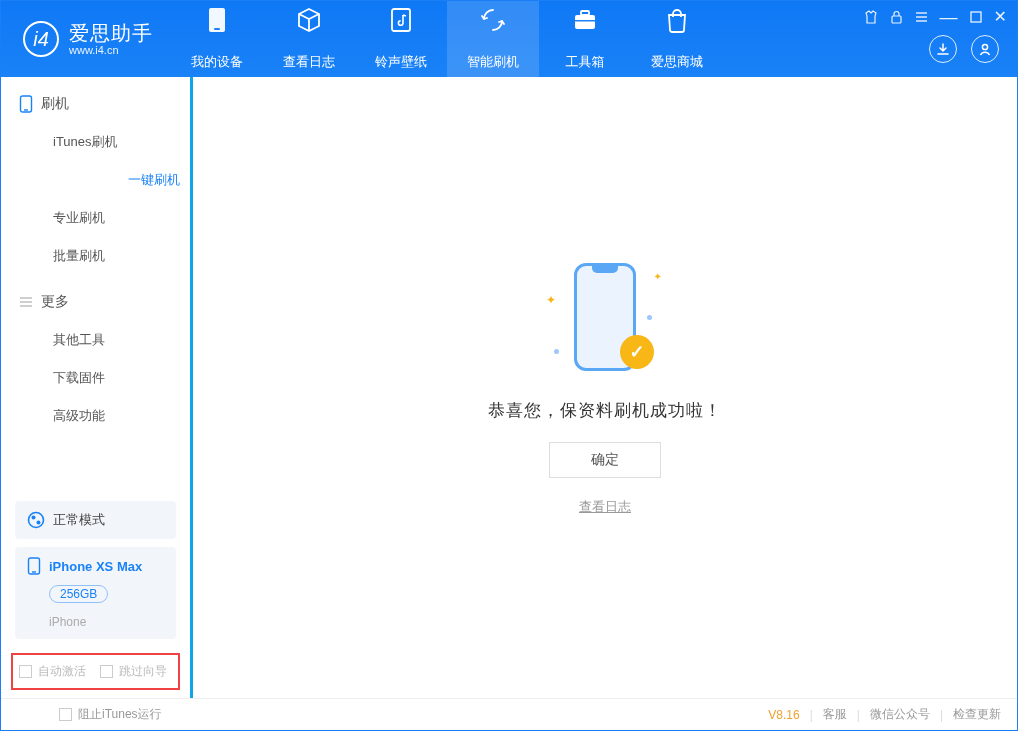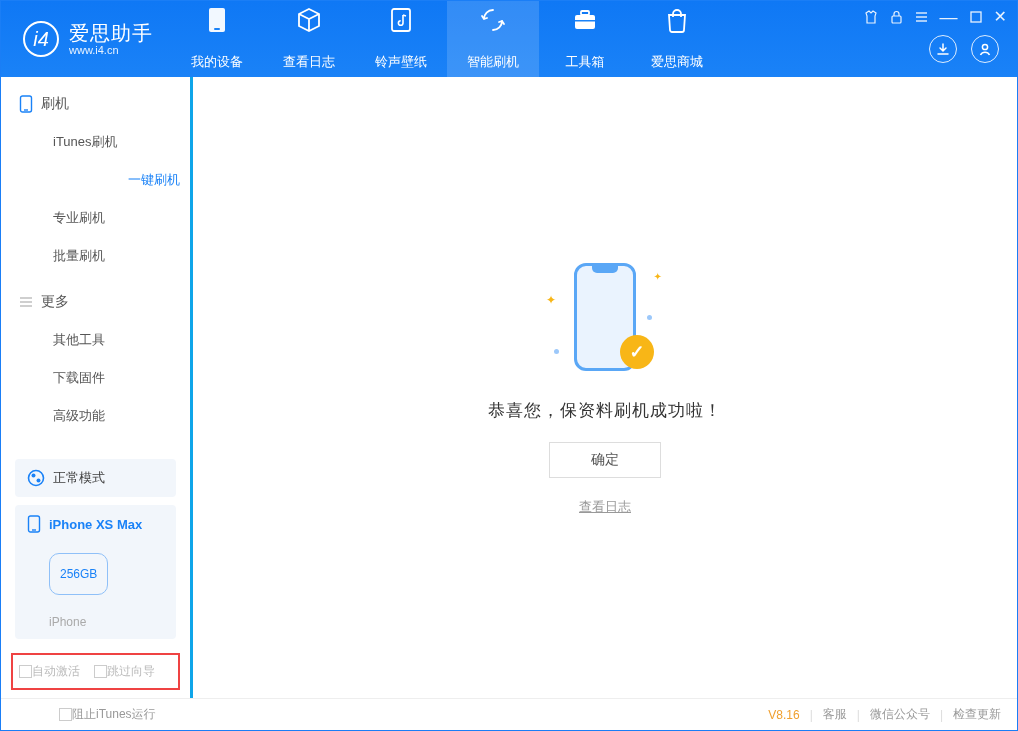--- a/index.html
+++ b/index.html
@@ -21,24 +21,24 @@
 .circ-btn { width: 28px; height: 28px; border: 1.6px solid rgba(255,255,255,.85); border-radius: 50%; display: flex; align-items: center; justify-content: center; cursor: pointer; }
 .body-area { flex: 1; display: flex; min-height: 0; }
 .sidebar { width: 192px; border-right: 3px solid #0ea5e9; display: flex; flex-direction: column; background: #fff; }
 .side-section-hdr { display: flex; align-items: center; gap: 8px; padding: 18px 16px 10px 18px; color: #555; font-size: 14px; }
 .side-item { padding: 10px 10px 10px 52px; font-size: 13px; color: #555; cursor: pointer; }
 .side-item.active { color: #1a82f7; text-align: right; }
 .side-spacer { flex: 1; }
 .mode-box { margin: 8px 14px; background: #f2f6fb; border-radius: 4px; padding: 10px 12px; display: flex; align-items: center; gap: 8px; font-size: 13px; color: #404040; }
 .device-box { margin: 0 14px 10px 14px; background: #f2f6fb; border-radius: 4px; padding: 10px 12px; font-size: 13px; }
 .device-name { color: #1a82f7; font-weight: 600; display: flex; align-items: center; gap: 8px; }
-.capacity-pill { display: inline-block; margin-top: 20px; margin-left: 22px; padding: 13px 10px; border: 1px solid #8fc0f8; color: #1a82f7; border-radius: 10px; font-size: 12px; }
-.device-type { margin-left: 22px; margin-top: 20px; color: #aaa; font-size: 12px; }
+.capacity-pill { display: inline-block; margin-top: 10px; margin-left: 22px; padding: 1px 10px; border: 1px solid #8fc0f8; color: #1a82f7; border-radius: 10px; font-size: 12px; }
+.device-type { margin-left: 22px; margin-top: 12px; color: #aaa; font-size: 12px; }
 .redbox { margin: 4px 10px 8px 10px; border: 2px solid #ef4343; padding: 8px 6px; display: flex; gap: 14px; align-items: center; }
-.chk { display: flex; align-items: center; font-size: 12px; color: #bbb; cursor: pointer; }
+.chk { display: flex; align-items: center; gap: 6px; font-size: 12px; color: #bbb; cursor: pointer; }
 .chk-box { width: 13px; height: 13px; border: 1px solid #ccc; background: #fff; }
 .main { flex: 1; position: relative; background: #fff; display: flex; flex-direction: column; align-items: center; justify-content: center; gap: 20px; }
 .phone-illus { position: relative; width: 110px; height: 120px; }
 .phone-body { position: absolute; left: 24px; top: 4px; width: 62px; height: 108px; border: 3px solid #5aa7f6; border-radius: 12px; background: #eaf3fe; }
 .phone-notch { position: absolute; top: 0; left: 50%; transform: translateX(-50%); width: 26px; height: 7px; background: #5aa7f6; border-radius: 0 0 5px 5px; }
 .check-badge { position: absolute; right: 6px; bottom: 10px; width: 34px; height: 34px; background: #f8b617; border-radius: 50%; display: flex; align-items: center; justify-content: center; color: #fff; font-size: 18px; font-weight: bold; }
 .sparkle { position: absolute; color: #f8b617; font-size: 12px; }
 .dot { position: absolute; width: 5px; height: 5px; background: #9cc8fa; border-radius: 50%; }
 .success-text { font-size: 17px; color: #333; letter-spacing: 1px; }
 .ok-btn { width: 112px; height: 36px; border: 1px solid #ddd; background: #fff; font-size: 14px; color: #555; cursor: pointer; }

